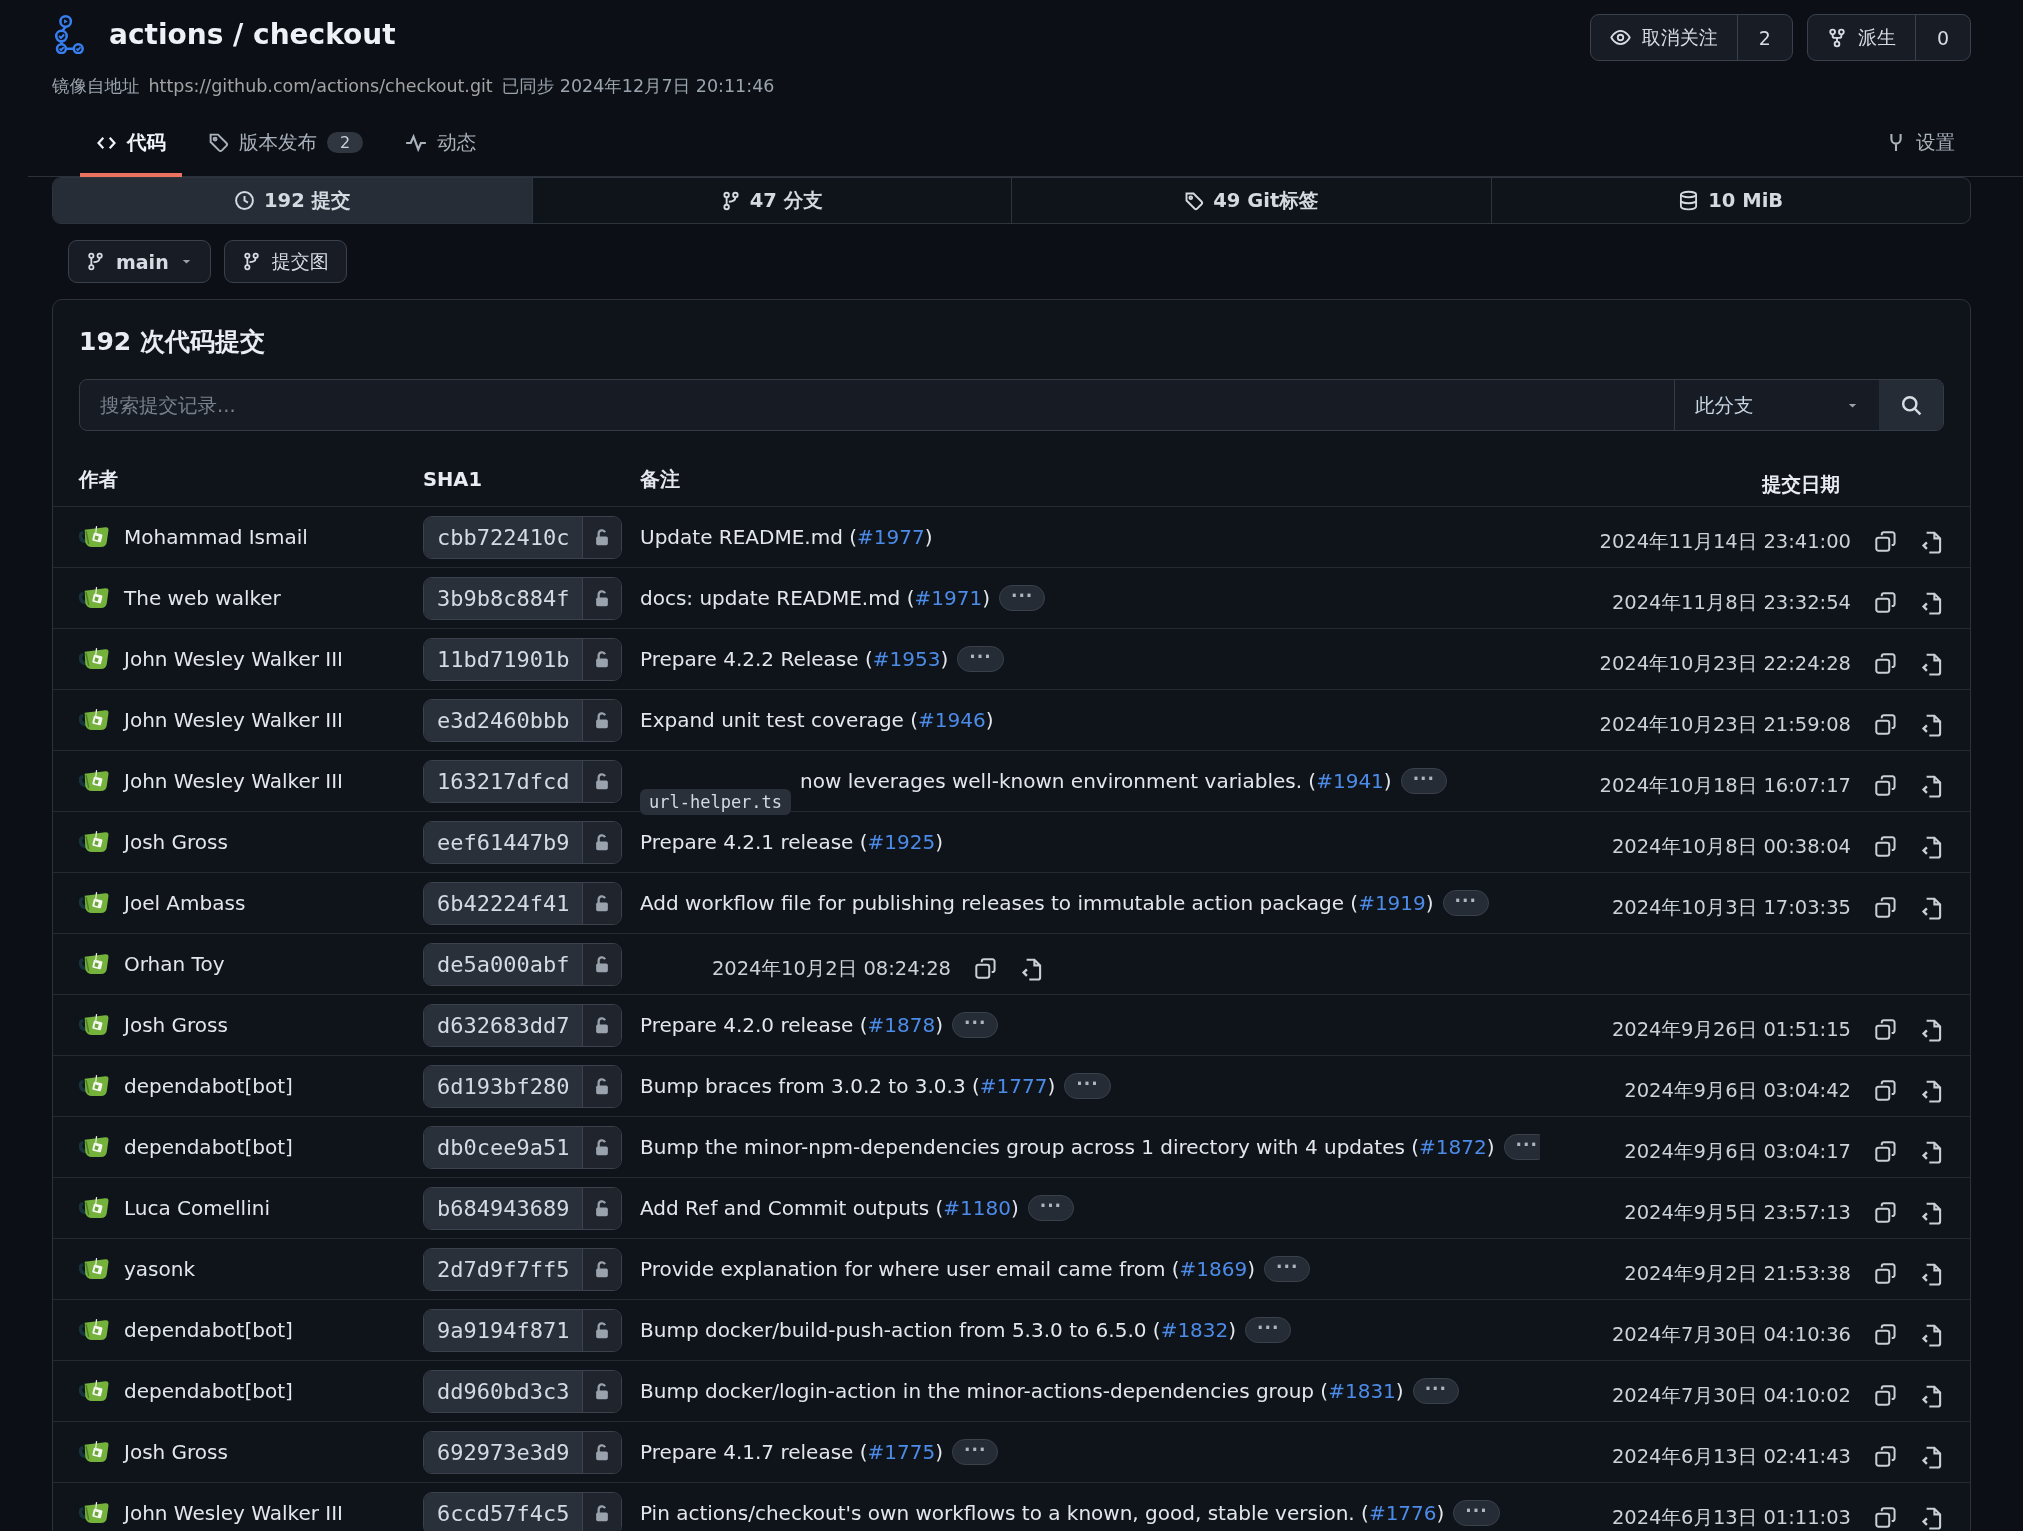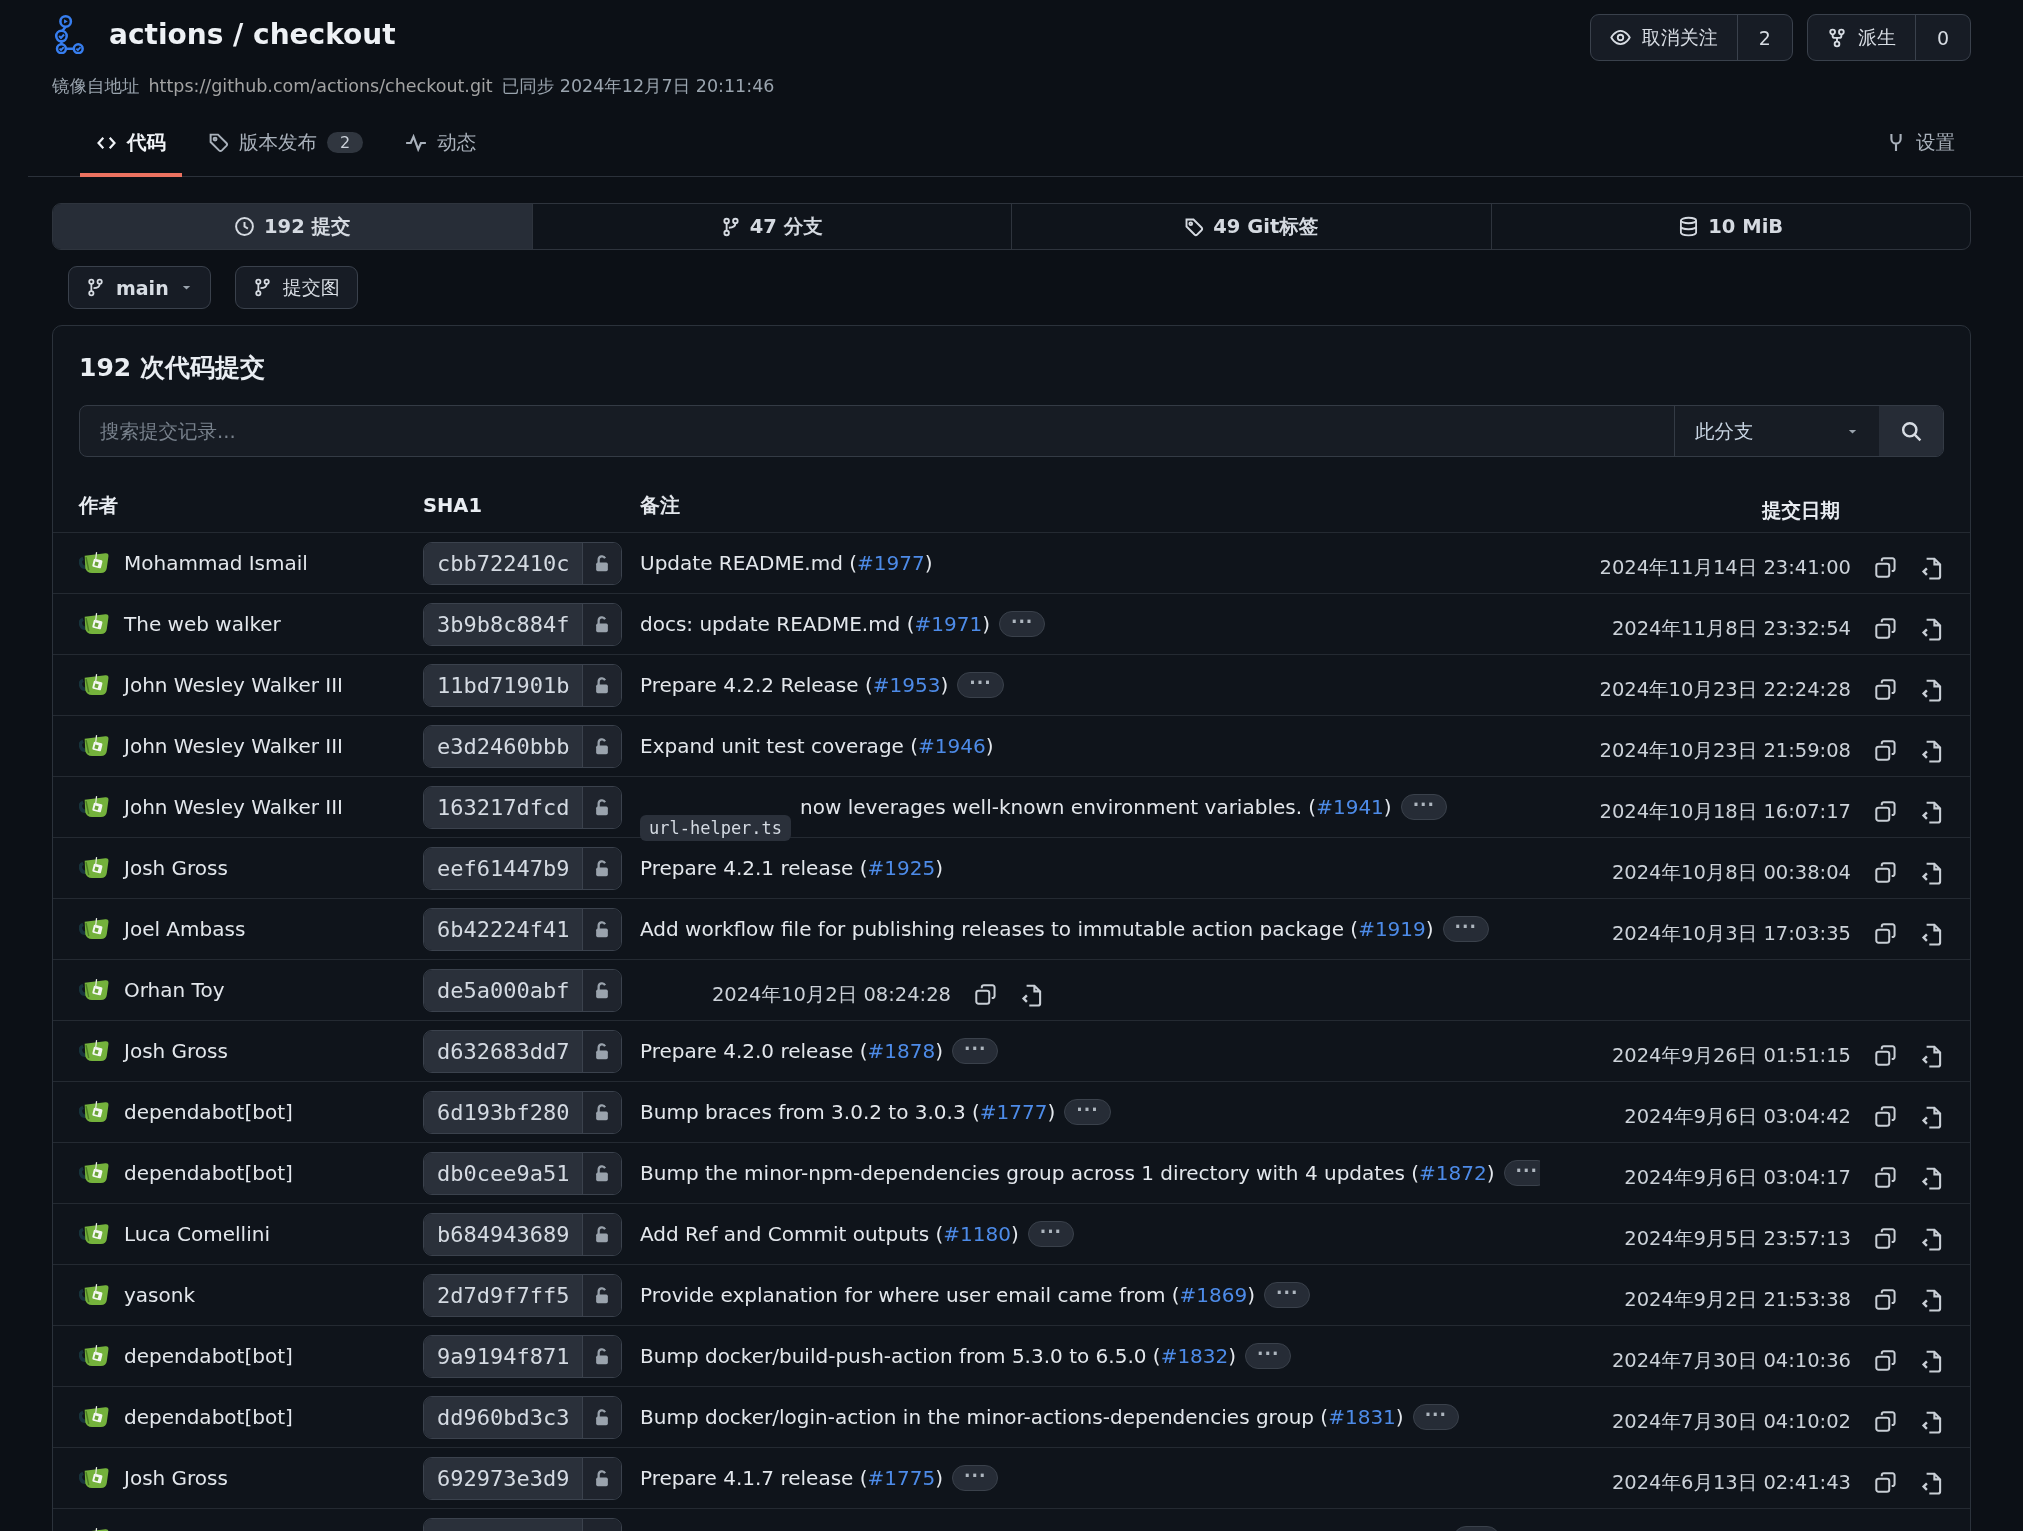--- a/index.html
+++ b/index.html
@@ -26,27 +26,27 @@
   .mirror-row { margin-top:13px; font-size:17.5px; color:#9aa4ae; display:flex; gap:9px; align-items:center; }
 
   
   .tabbar { margin-top:17px; border-bottom:1px solid #2b313a; padding:0 52px; display:flex; justify-content:space-between;margin-left:28px; }
   .tabs-left { display:flex; gap:10px; }
   .tab { display:flex; align-items:center; gap:10px; font-size:19.5px; color:#a9b1bb; padding:14px 16px 17px; cursor:pointer; border-bottom:4px solid transparent; margin-bottom:-1px; }
   .tab.active { color:#f0f3f7; font-weight:bold; border-bottom-color:#ec7260; }
   .tab .badge { background:#30363f; color:#ccd2da; border-radius:13px; padding:1px 13px; font-size:16px; font-weight:normal; }
 
   
-  .stats-bar { margin-top:26px; display:flex; height:47px; border:1px solid #2e343d; border-radius:9px; overflow:hidden; background:#0f141b; }
+  .stats-bar { display:flex; height:47px; border:1px solid #2e343d; border-radius:9px; overflow:hidden; background:#0f141b; }
   .stats-seg { flex:1; display:flex; align-items:center; justify-content:center; gap:9px; font-size:19.5px; font-weight:600; color:#d5dae1; border-left:1px solid #2e343d; cursor:pointer; }
   .stats-seg:first-child { border-left:none; }
   .stats-seg.active { background:#272d37; }
 
   
-  .toolbar { margin-top:16px; display:flex; gap:24px;padding-left:16px; }
+  .toolbar { margin-top:16px; display:flex; gap:13px;padding-left:16px; }
   .btn { height:43px; padding:0 17px; background:#171c25; border:1px solid #3a414c; border-radius:9px; display:flex; align-items:center; gap:11px; font-size:19px; color:#d7dce3; cursor:pointer; }
   .btn .bold { font-weight:bold; }
 
   
   .panel { margin-top:16px; border:1px solid #2b323b; border-radius:10px; background:#0f141b; overflow:hidden; }
   .panel-heading { padding:25px 26px 21px; font-size:25px; font-weight:600; color:#e9edf2; }
   .search-row { margin:0 26px 22px; display:flex; height:52px; border:1px solid #343b45; border-radius:8px; overflow:hidden; background:#171c24; }
   .search-input { flex:1; background:transparent; border:none; outline:none; color:#cfd6dd; font-size:19.5px; padding:0 20px; font-family:inherit; }
   .search-input::placeholder { color:#78818c; }
   .branch-filter { width:205px; border-left:1px solid #343b45; display:flex; align-items:center; justify-content:space-between; padding:0 20px; color:#c9d6e4; font-size:19.5px; cursor:pointer;gap:9px; }

